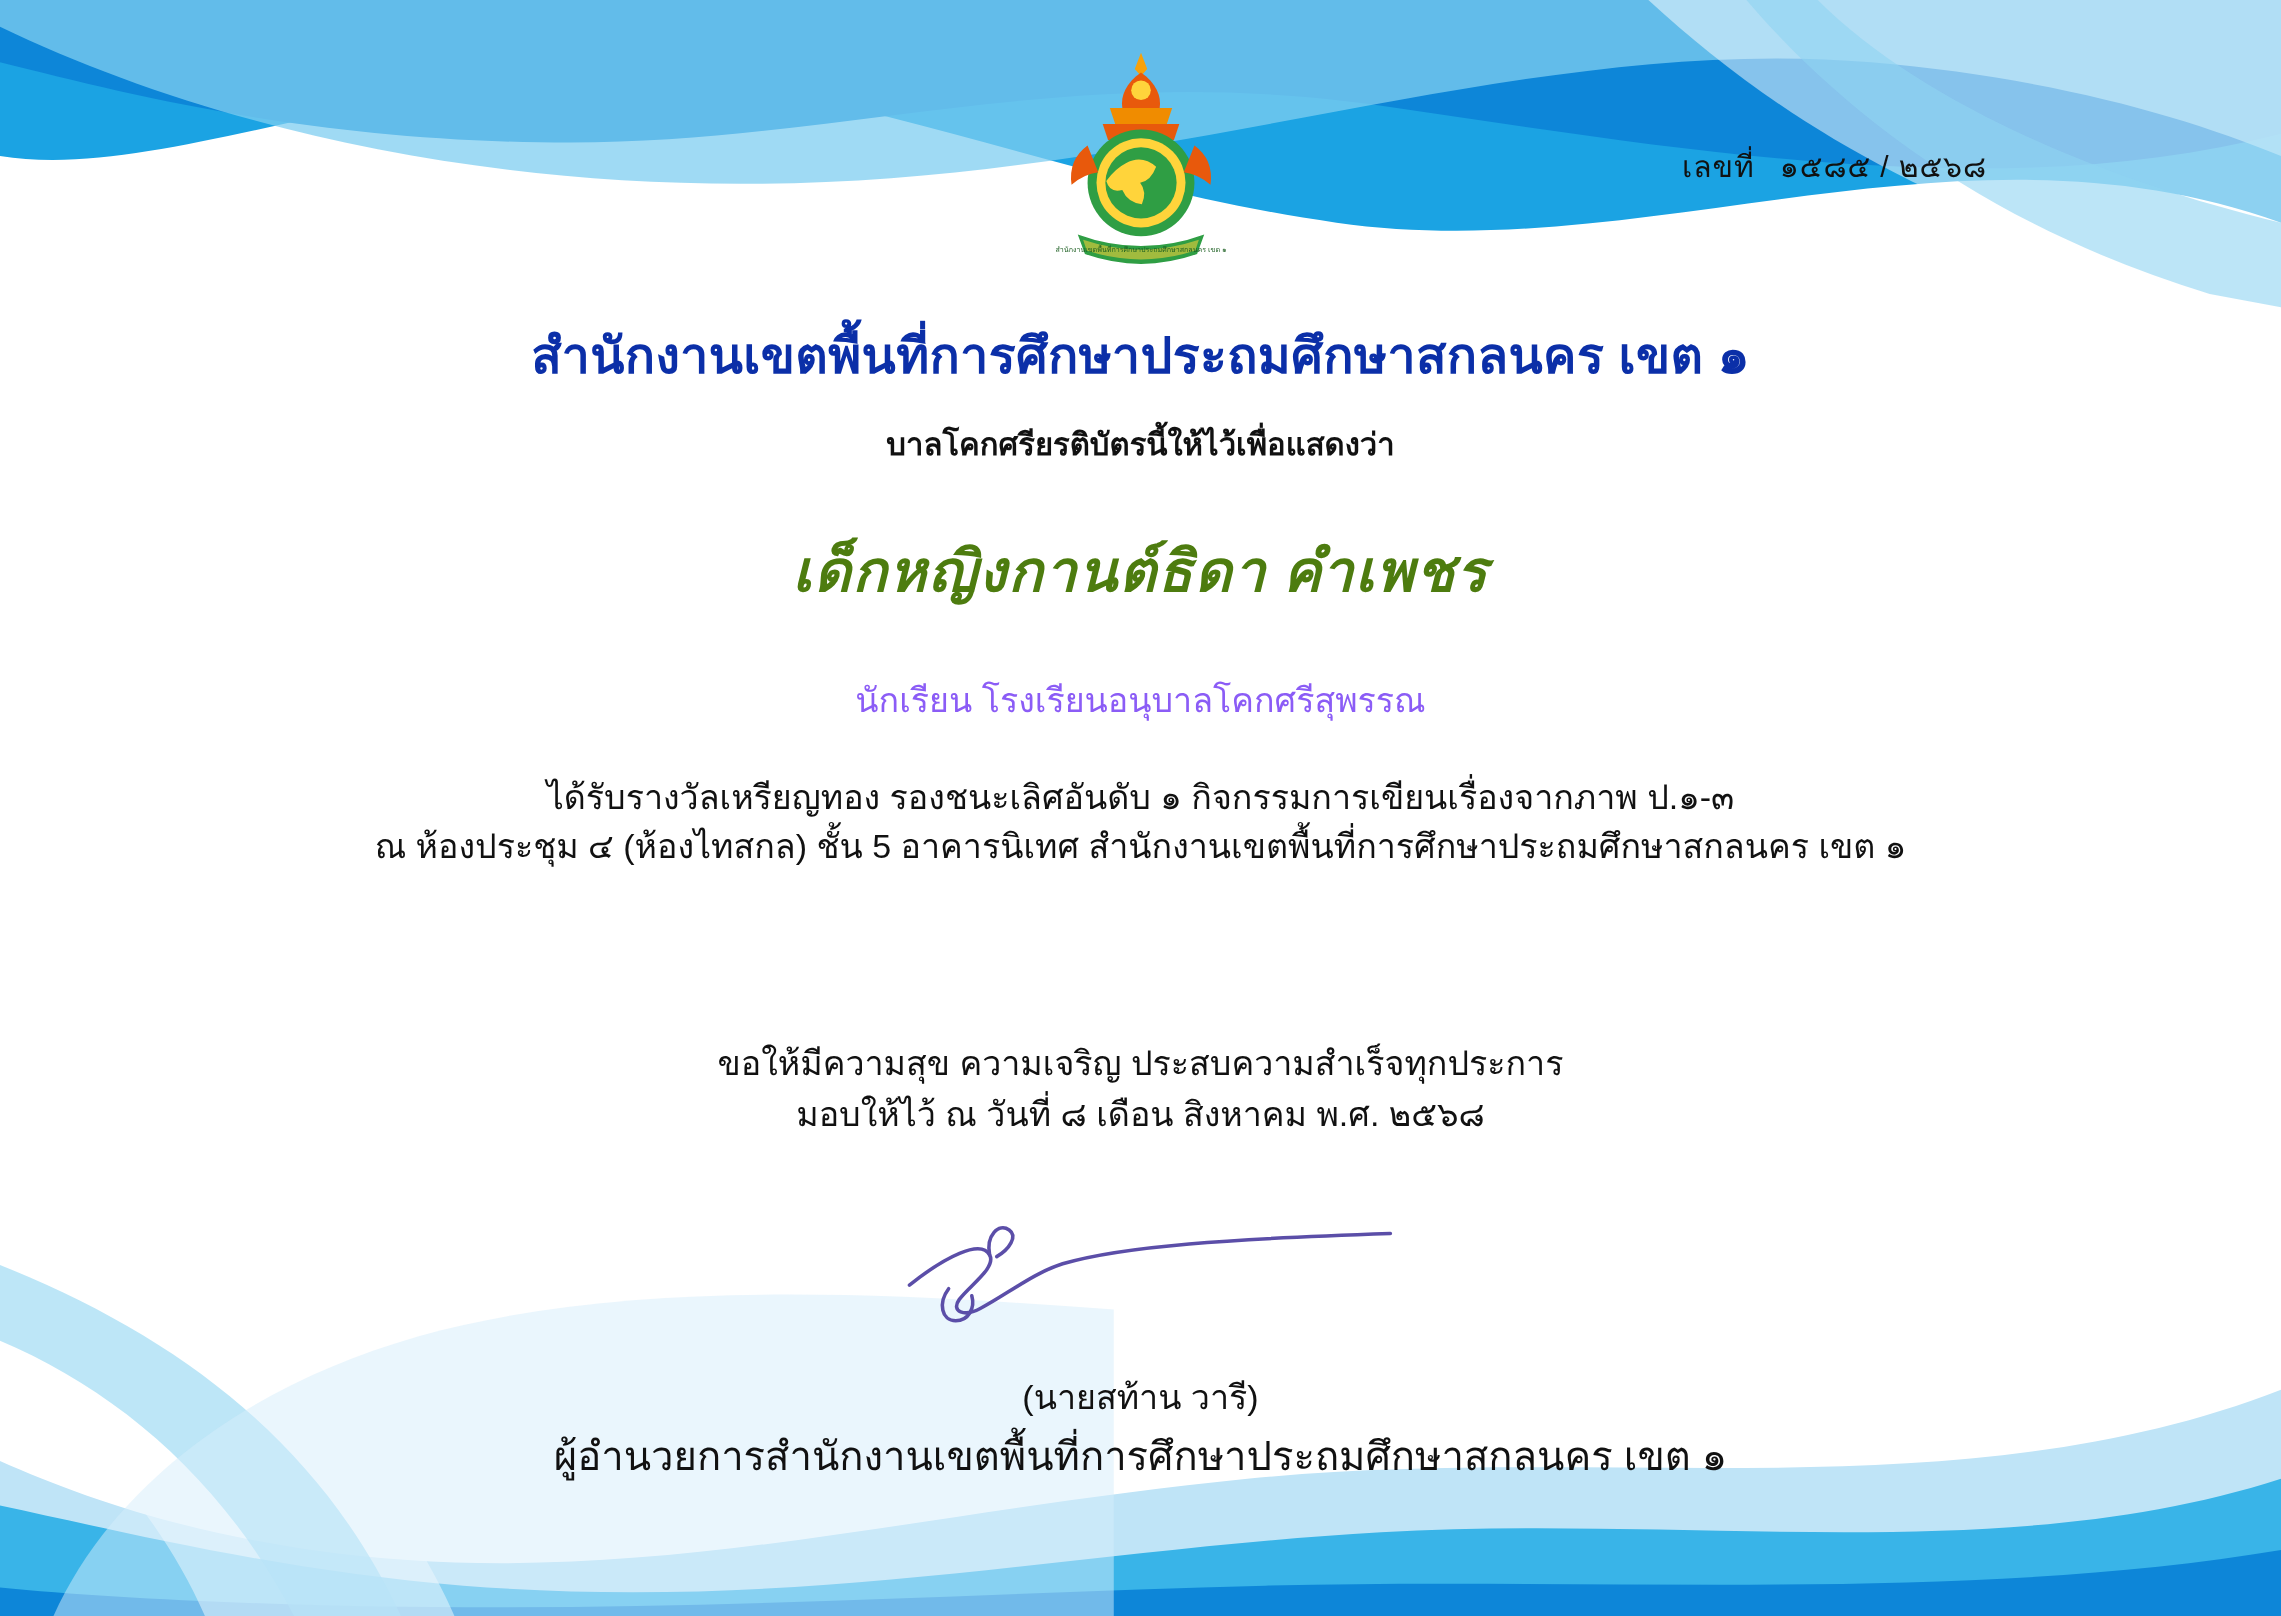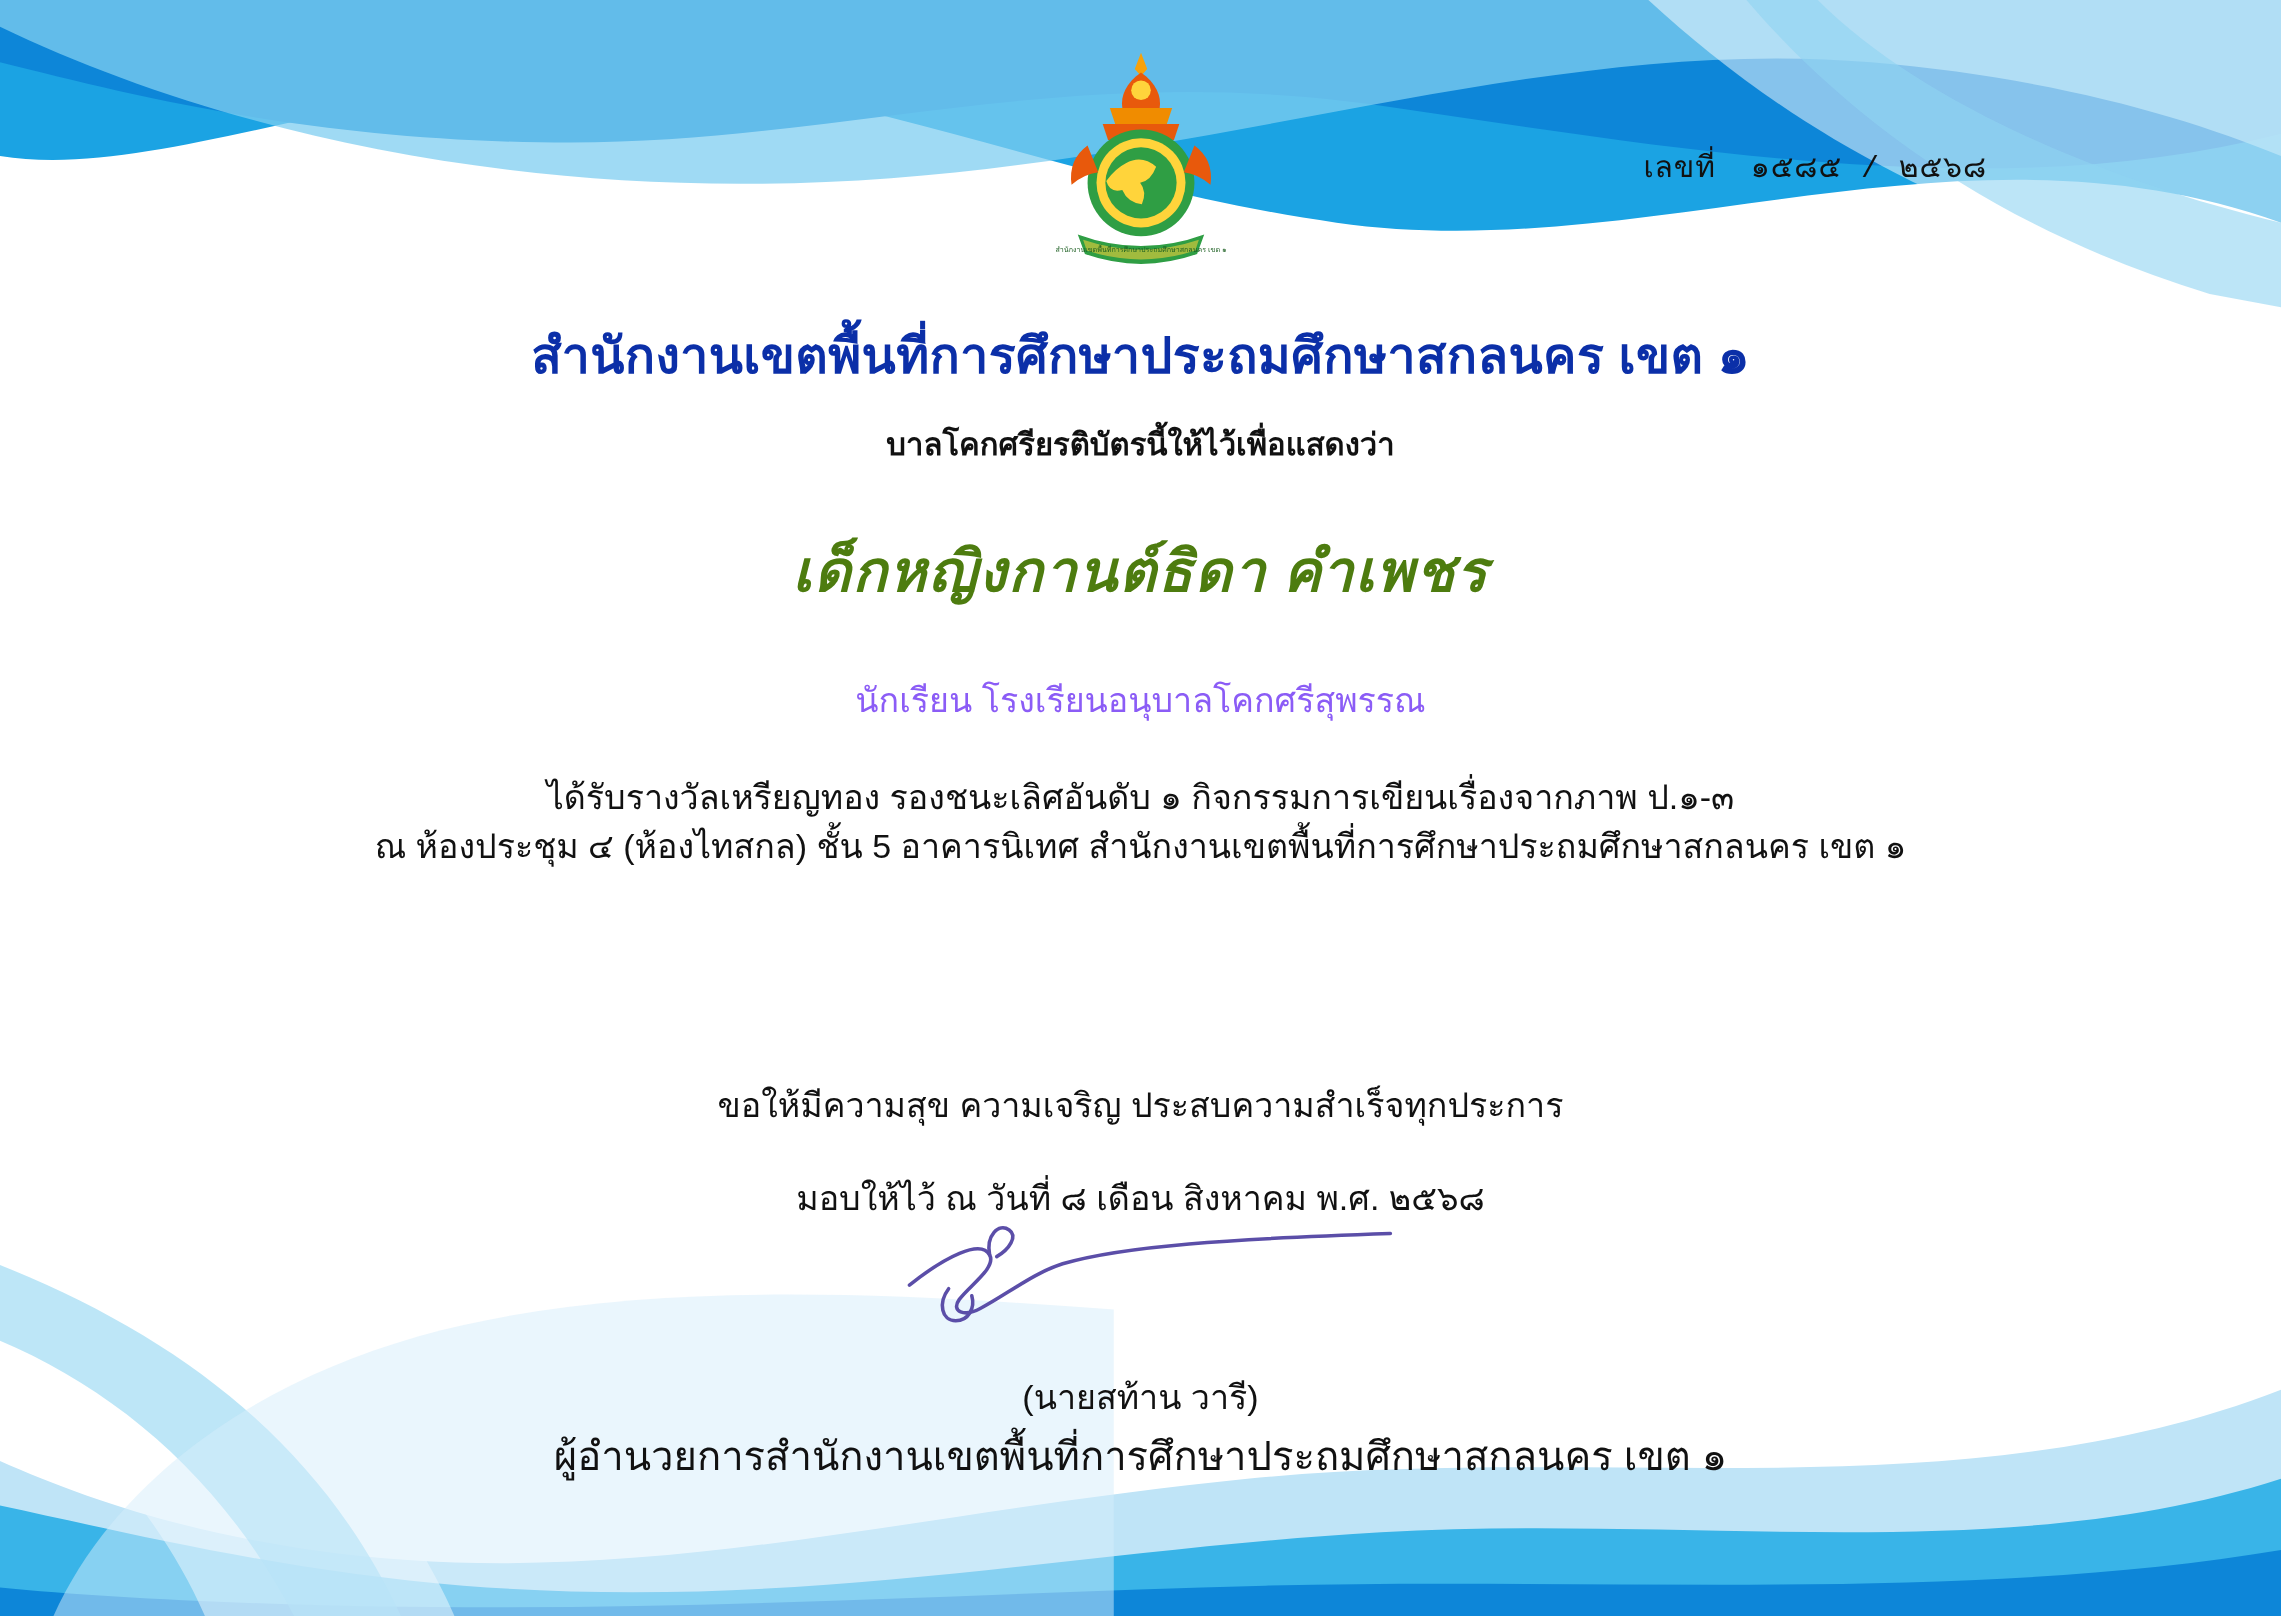--- a/index.html
+++ b/index.html
@@ -37,21 +37,20 @@
 
   
   .doc-no {
     position: absolute;
     top: 143px;
     right: 294px;
     font-size: 30px;
     color: #111111;
     letter-spacing: 0.9px;
     white-space: nowrap;
-    font-family: Liberation Mono, monospace;
   }
   .doc-no .doc-no-label { margin-right: 16px; }
 
   
   .emblem {
     position: absolute;
     top: 49px;
     left: 50%;
     transform: translateX(-50%);
     width: 187px;
@@ -117,21 +116,20 @@
   .wishes {
     position: absolute;
     top: 1038px;
     width: 100%;
     text-align: center;
     color: #111111;
   }
   .wishes-line {
     font-size: 34px;
     line-height: 1.5;
-    margin-top: 42px;
   }
 
   
   .signature-mark {
     position: absolute;
     top: 1203px;
     left: 50%;
     transform: translateX(-50%);
     width: 570px;
     height: 134px;

